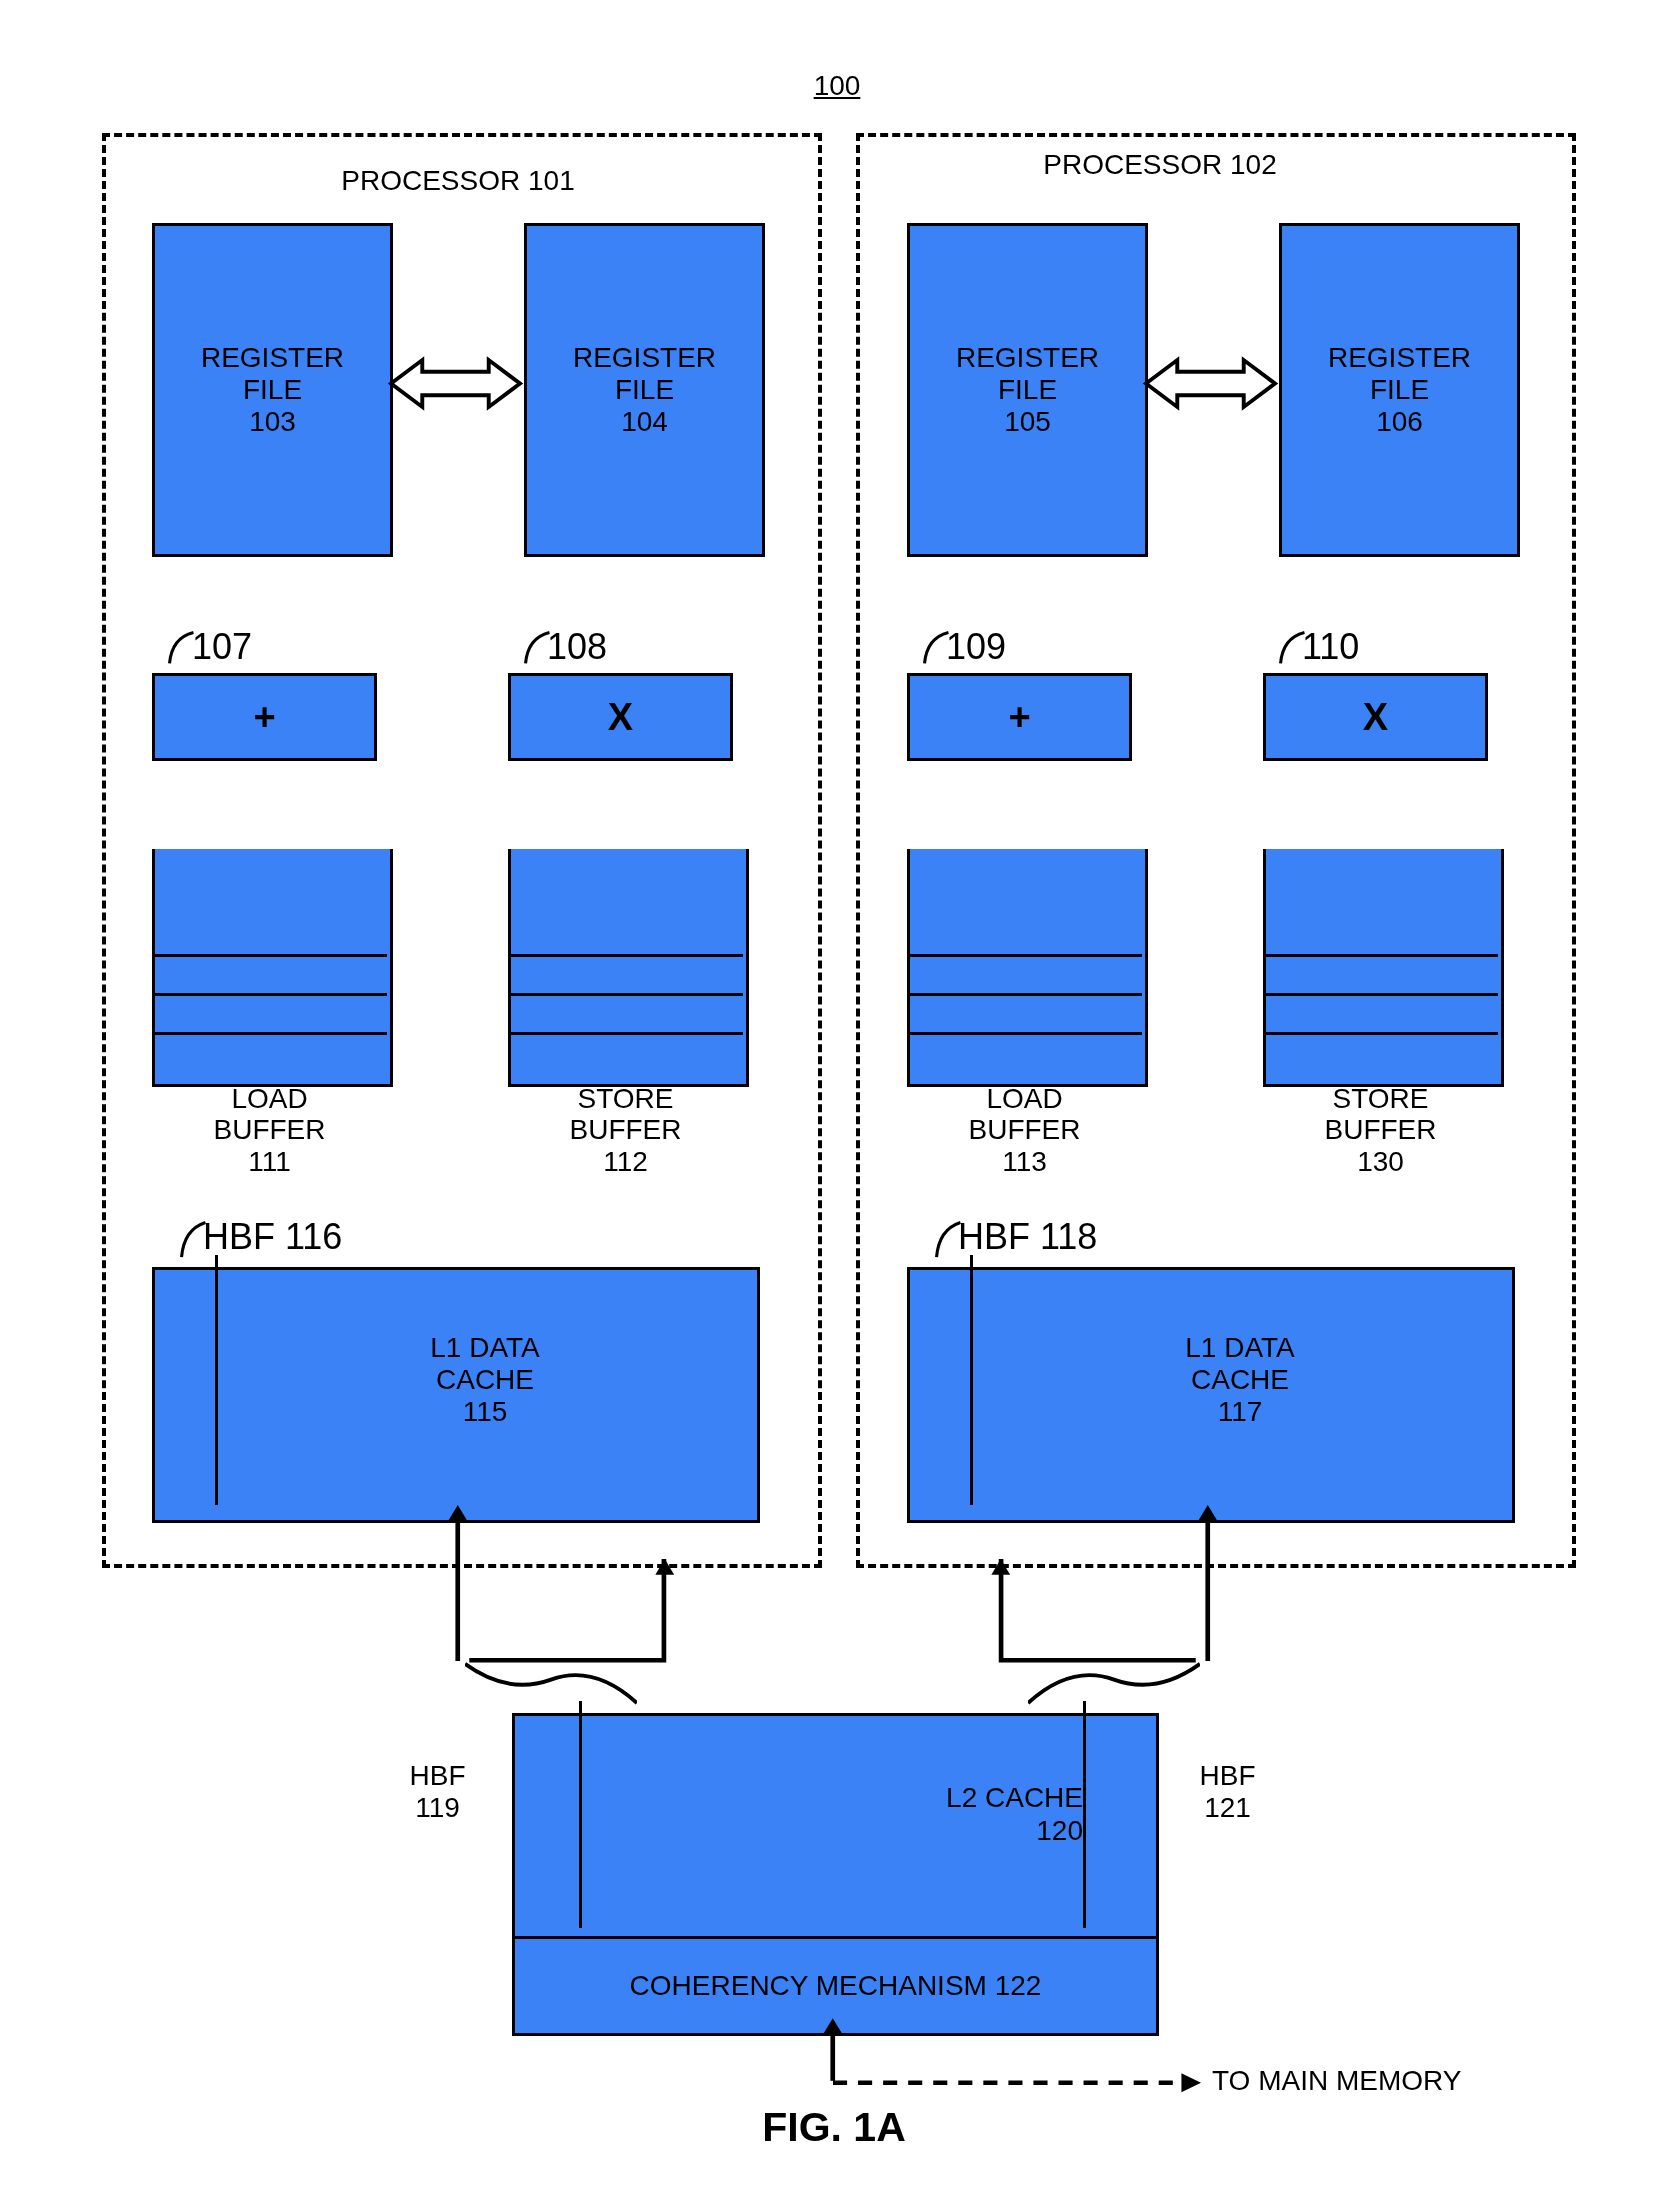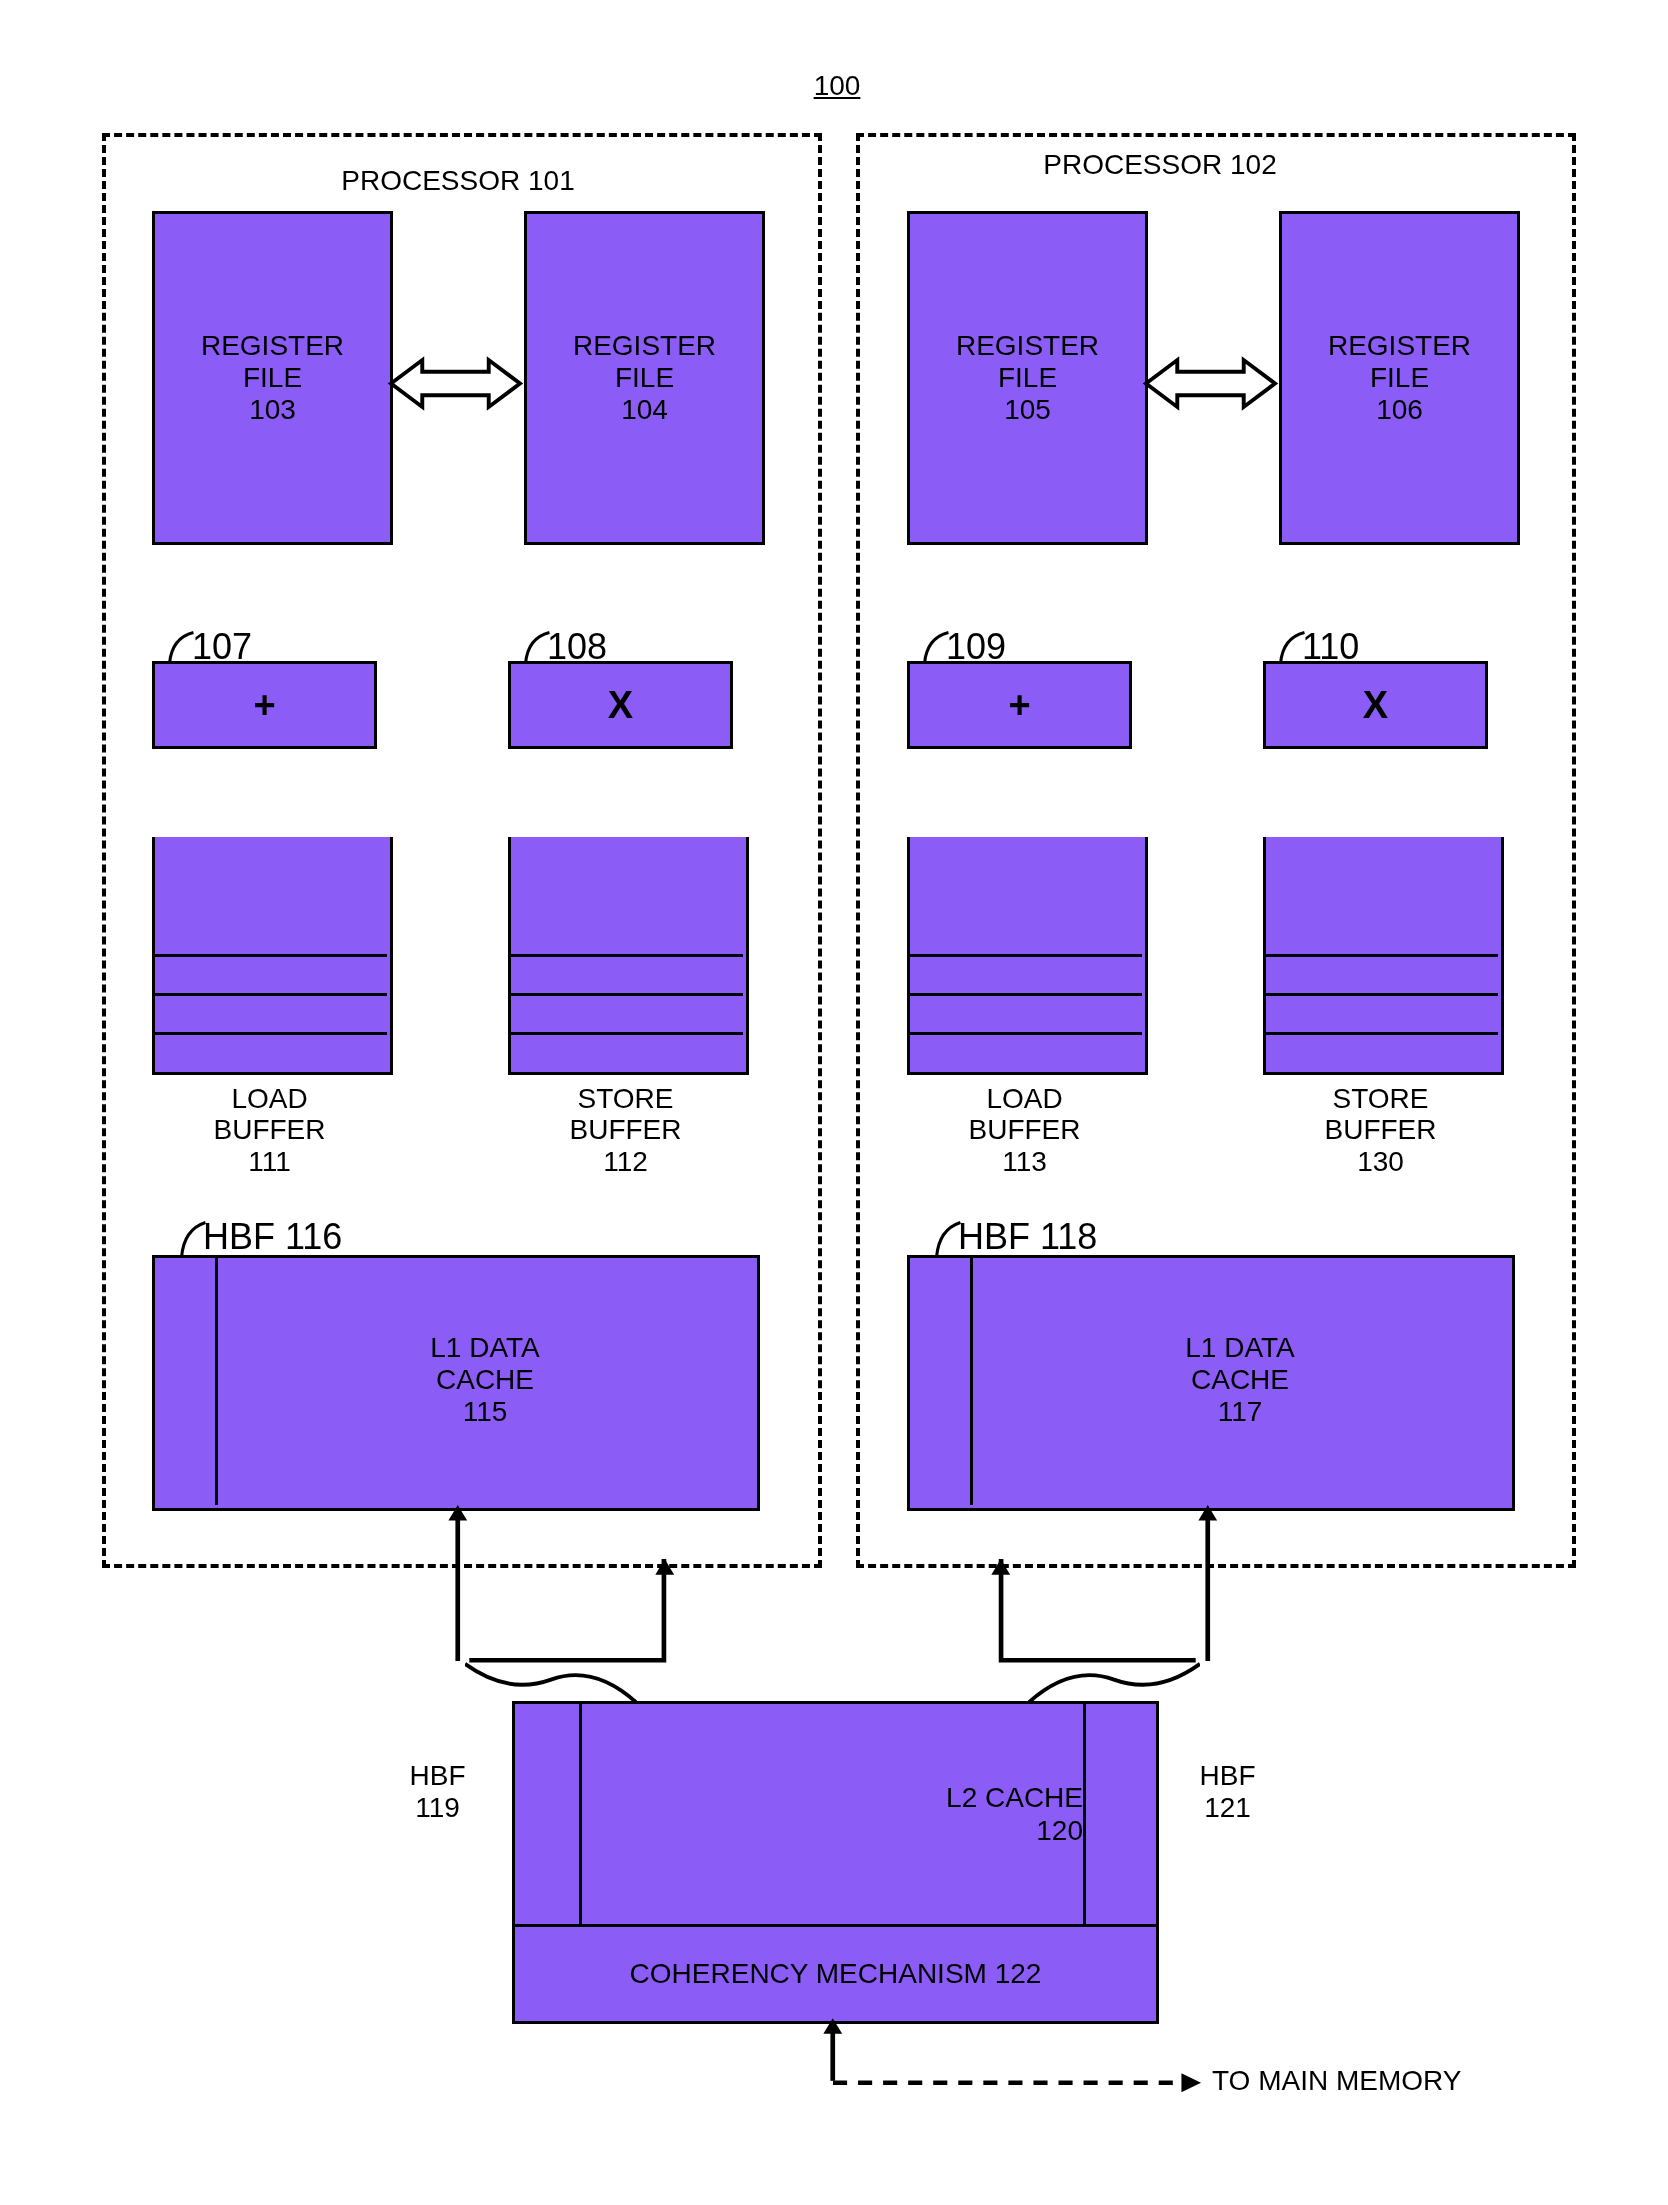--- a/index.html
+++ b/index.html
@@ -13,21 +13,22 @@
     position: relative;
     width: 1668px;
     height: 2170px;
   }
   .abs { position: absolute; }
   .dashed-box {
     border: 4.7px dashed #000;
   }
   .solid-box {
     border: 3.9px solid #000;
-    background: #8b5cf6;
+    background: #3b82f6;
+    margin-top: 12px;
   }
   .label {
     font-size: 28px;
     text-align: center;
     line-height: 1.15;
   }
   .label-sm { font-size: 36px; }
   .center-col {
     display: flex;
     flex-direction: column;
@@ -233,15 +234,16 @@
     <line x1="15" y1="80" x2="15" y2="12" stroke="#000" stroke-width="6"></line>
     <polygon points="15,0 3,20 27,20" fill="#000"></polygon>
   </svg>
 
   <svg class="abs" style="left:833px; top:2071px;" width="368" height="23.5" viewBox="0 0 470 30">
     <line x1="0" y1="15" x2="445" y2="15" stroke="#000" stroke-width="6" stroke-dasharray="18 14"></line>
     <polygon points="470,15 445,3 445,27" fill="#000"></polygon>
   </svg>
   <div class="abs label" style="left:1212px; top:2065px; width:336px; text-align:left;">TO MAIN MEMORY</div>
 
+  <div class="abs bold" style="left:0px; top:2104px; width:1668px; text-align:center; font-size:41px;">FIG. 1A</div>
 
 </div>
 
 
 </body></html>

